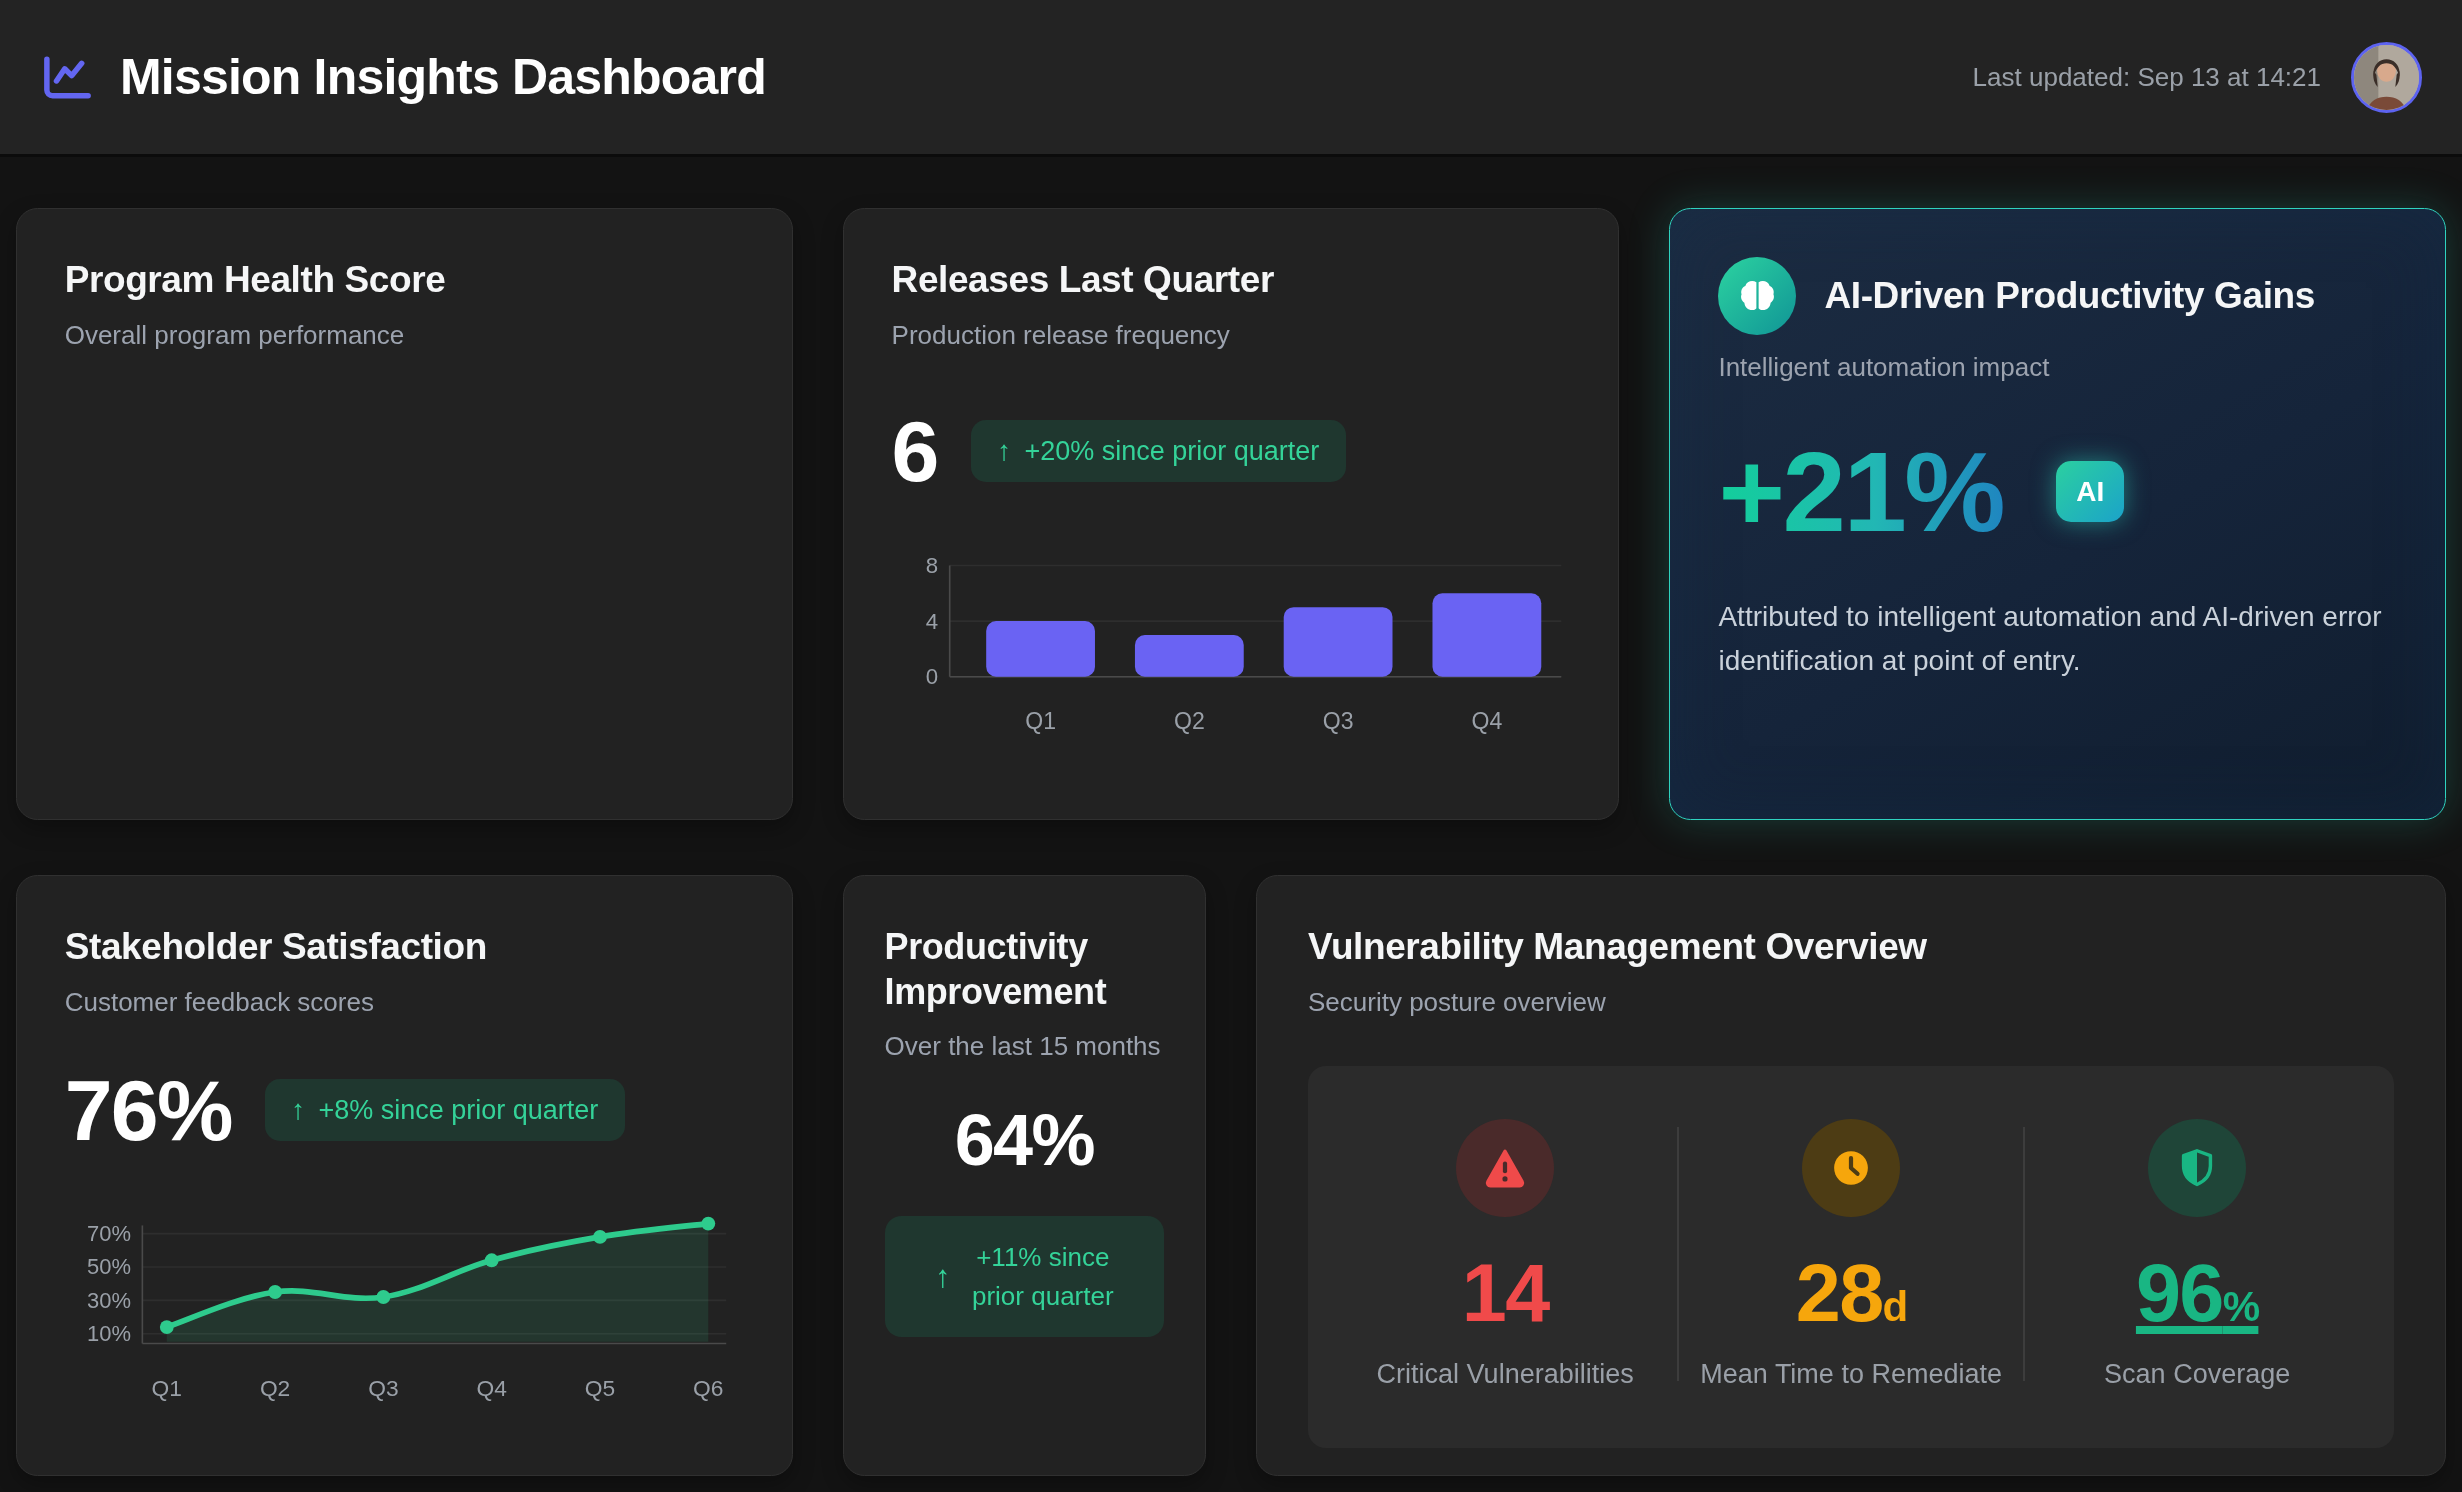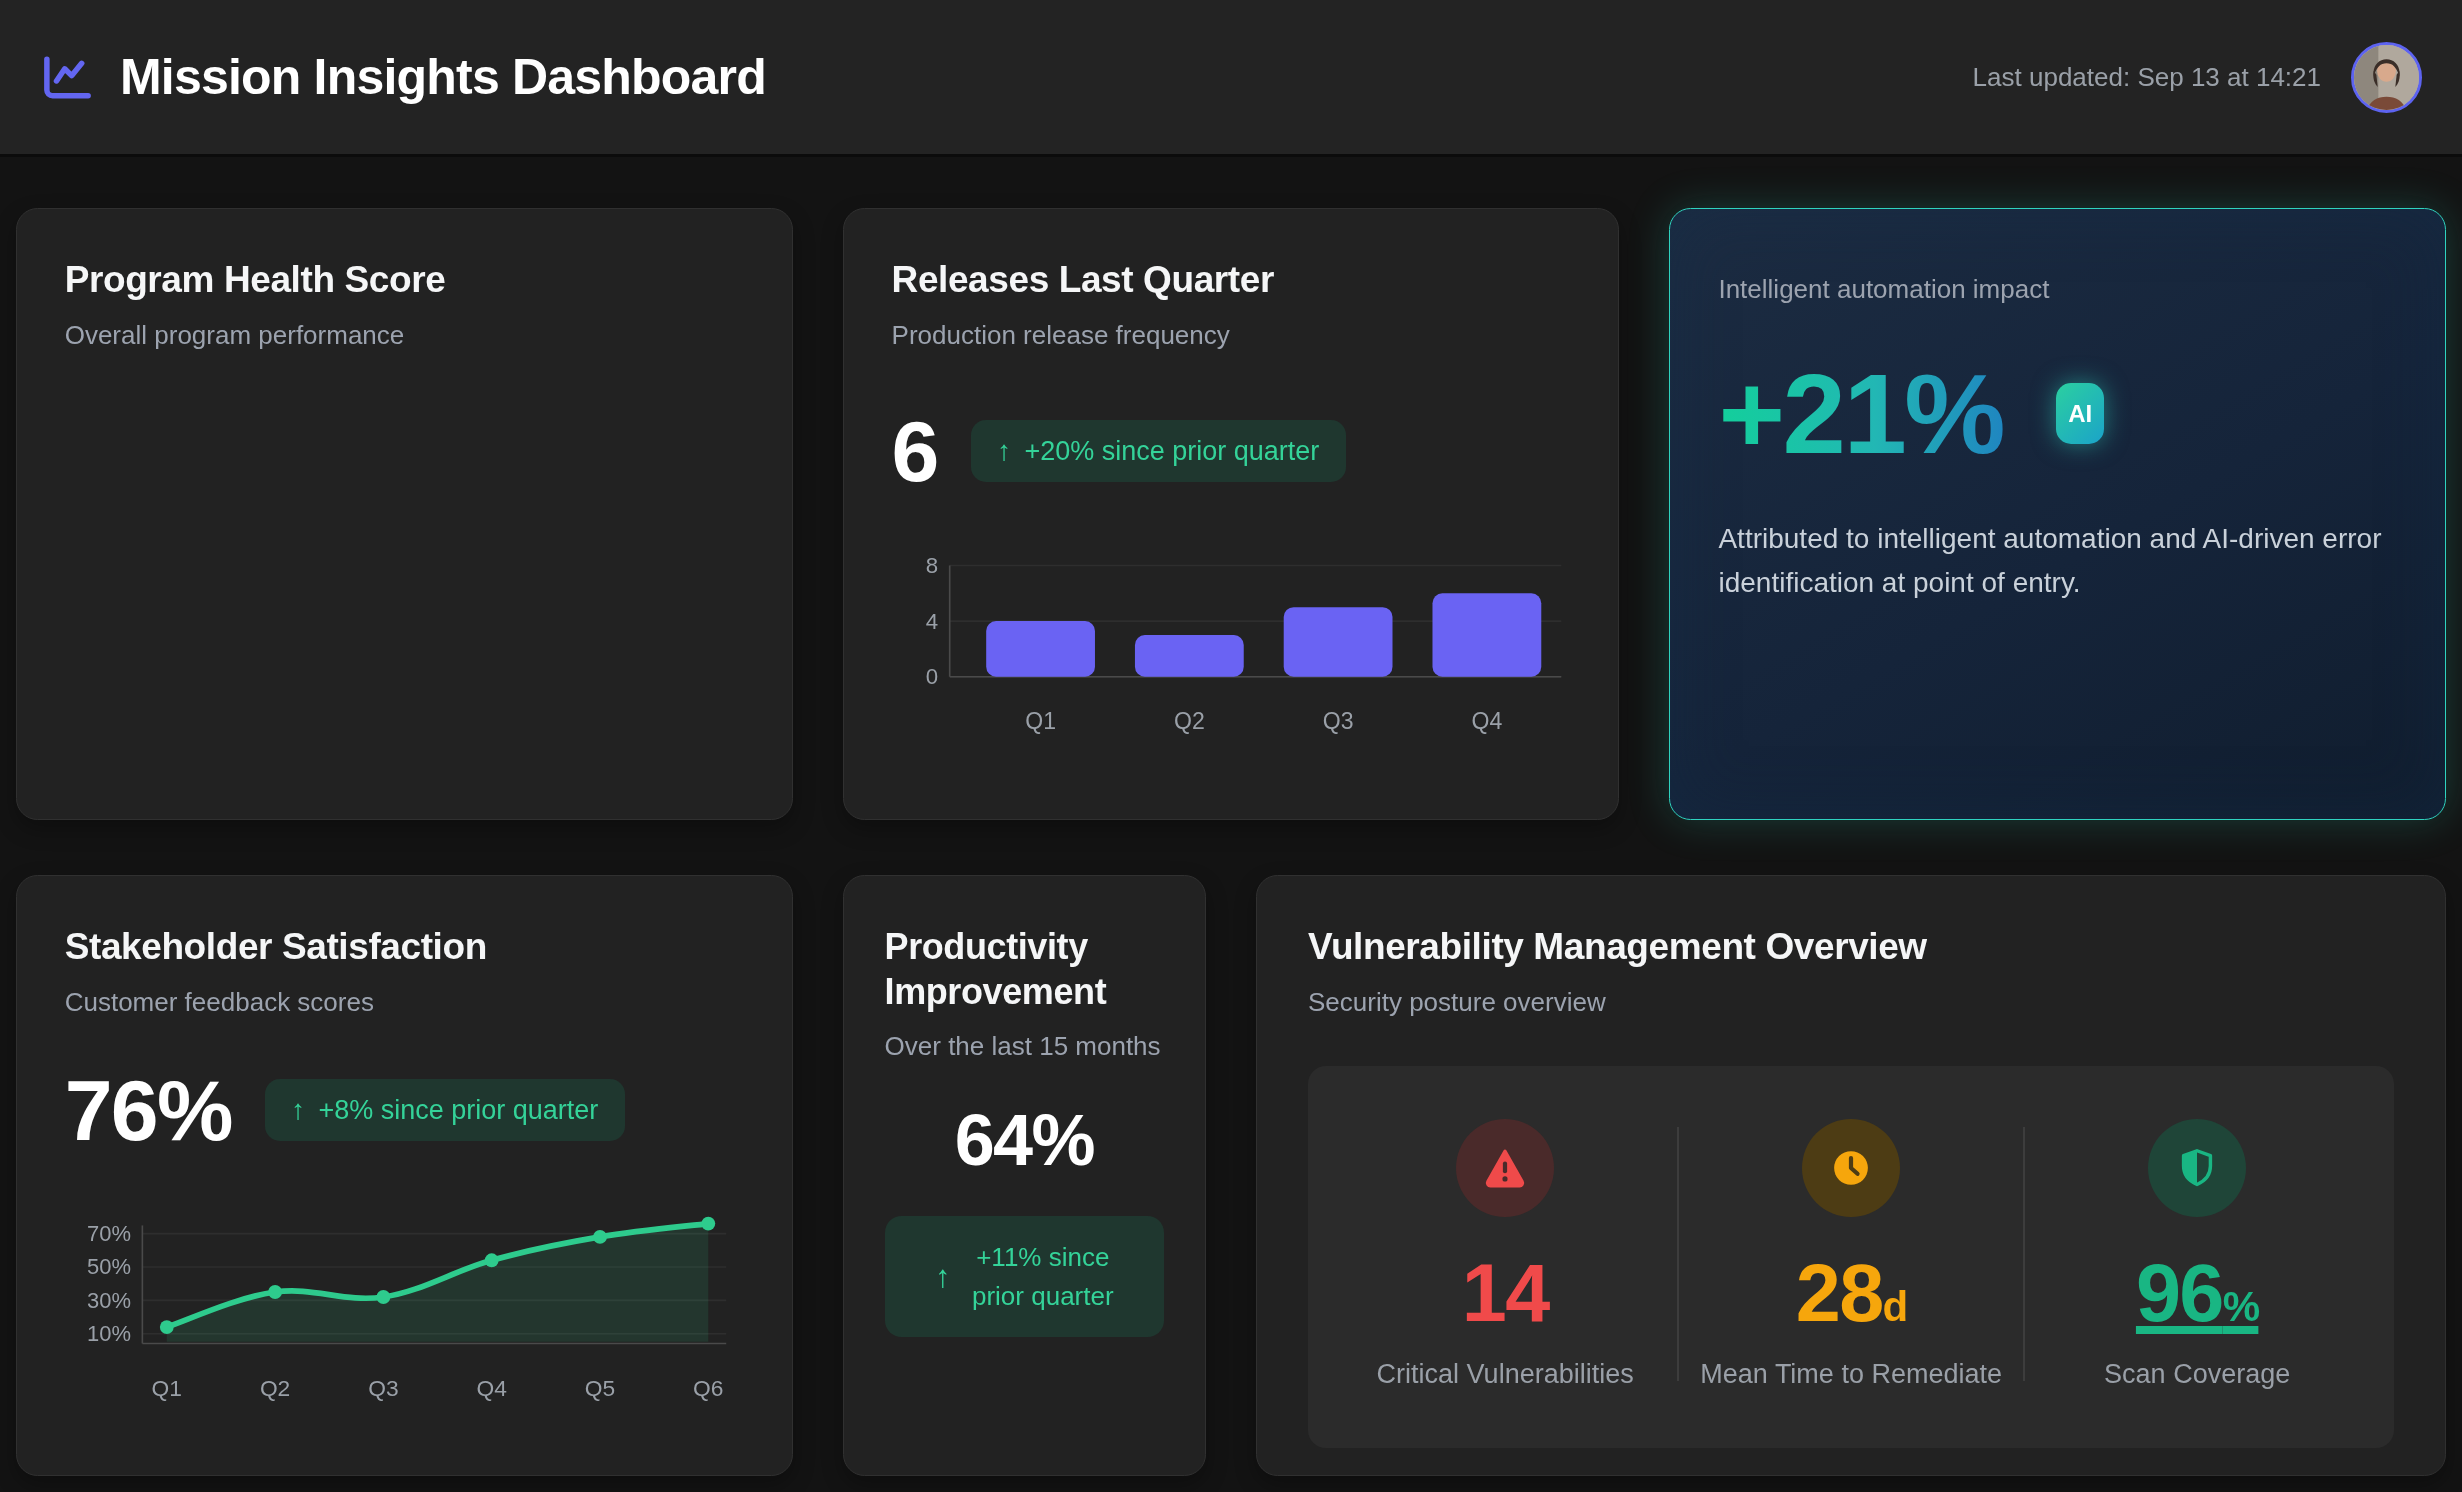--- a/index.html
+++ b/index.html
@@ -80,25 +80,25 @@
     background:linear-gradient(135deg,#2cd3a0,#109496);
     display:flex; align-items:center; justify-content:center;
   }
   .ai-value-row { display:flex; align-items:center; gap:53px; margin-top:41px; }
   .gradient-value {
     font-size:114px; font-weight:700; letter-spacing:-2.5px;
     background:linear-gradient(90deg,#13cf9b 0%,#22b7b4 55%,#1f86c0 100%);
     -webkit-background-clip:text; background-clip:text; color:transparent;
   }
   .ai-badge {
-    width:48px; height:61px; border-radius:15px;
+    width:68px; height:61px; border-radius:15px;
     background:linear-gradient(135deg,#2bd0a0,#1ba3c9);
     box-shadow:0 0 23px rgba(45,212,191,.5);
     display:flex; align-items:center; justify-content:center;
-    color:#ffffff; font-size:24px; font-weight:700;
+    color:#ffffff; font-size:28px; font-weight:700;
   }
   .ai-desc { margin-top:38px; font-size:28px; line-height:1.55; color:#c9d1da; max-width:670px; }
 
   
   .card-prod { padding:48px 41px; }
   .prod-value { font-size:72px; font-weight:700; color:#ffffff; text-align:center; margin-top:35px; letter-spacing:-1.7px; }
   .prod-badge {
     margin-top:35px; display:flex; align-items:center; justify-content:center; gap:21.5px;
     background:rgba(16,185,129,0.14); border-radius:16.6px; padding:21.5px 18px;
     color:#34d399; font-size:26px; font-weight:500;
@@ -184,20 +184,31 @@
         <rect x="294.75" y="104.375" width="132" height="50.625" rx="12" fill="#6a63f3"></rect>
         <text x="360.75" y="218" text-anchor="middle" fill="#9aa0a8" font-size="28">Q2</text>
         <rect x="475.25" y="70.625" width="132" height="84.375" rx="12" fill="#6a63f3"></rect>
         <text x="541.25" y="218" text-anchor="middle" fill="#9aa0a8" font-size="28">Q3</text>
         <rect x="655.75" y="53.75" width="132" height="101.25" rx="12" fill="#6a63f3"></rect>
         <text x="721.75" y="218" text-anchor="middle" fill="#9aa0a8" font-size="28">Q4</text>
       </svg>
   </section>
 
   <section class="card span2 card-ai">
+    <div class="ai-head">
+      <div class="ai-icon-circle">
+        <svg width="45" height="45" viewBox="0 0 24 24">
+          <g fill="#ffffff">
+            <path d="M11.4 4.4 C9.2 3.0 6.2 4.0 5.5 6.4 C3.8 7.1 2.9 9.0 3.5 10.8 C2.8 12.4 3.5 14.4 5.0 15.3 C5.2 17.7 7.3 19.6 9.7 19.2 C10.3 19.1 11.0 18.7 11.4 18.2 Z"></path>
+            <path d="M12.6 4.4 C14.8 3.0 17.8 4.0 18.5 6.4 C20.2 7.1 21.1 9.0 20.5 10.8 C21.2 12.4 20.5 14.4 19.0 15.3 C18.8 17.7 16.7 19.6 14.3 19.2 C13.7 19.1 13.0 18.7 12.6 18.2 Z"></path>
+          </g>
+        </svg>
+      </div>
+      <h2 class="card-title">AI-Driven Productivity Gains</h2>
+    </div>
     <p class="card-sub">Intelligent automation impact</p>
     <div class="ai-value-row">
       <span class="gradient-value">+21%</span>
       <span class="ai-badge">AI</span>
     </div>
     <p class="ai-desc">Attributed to intelligent automation and AI-driven error identification at point of entry.</p>
   </section>
 
   <section class="card span2">
     <h2 class="card-title">Stakeholder Satisfaction</h2>

